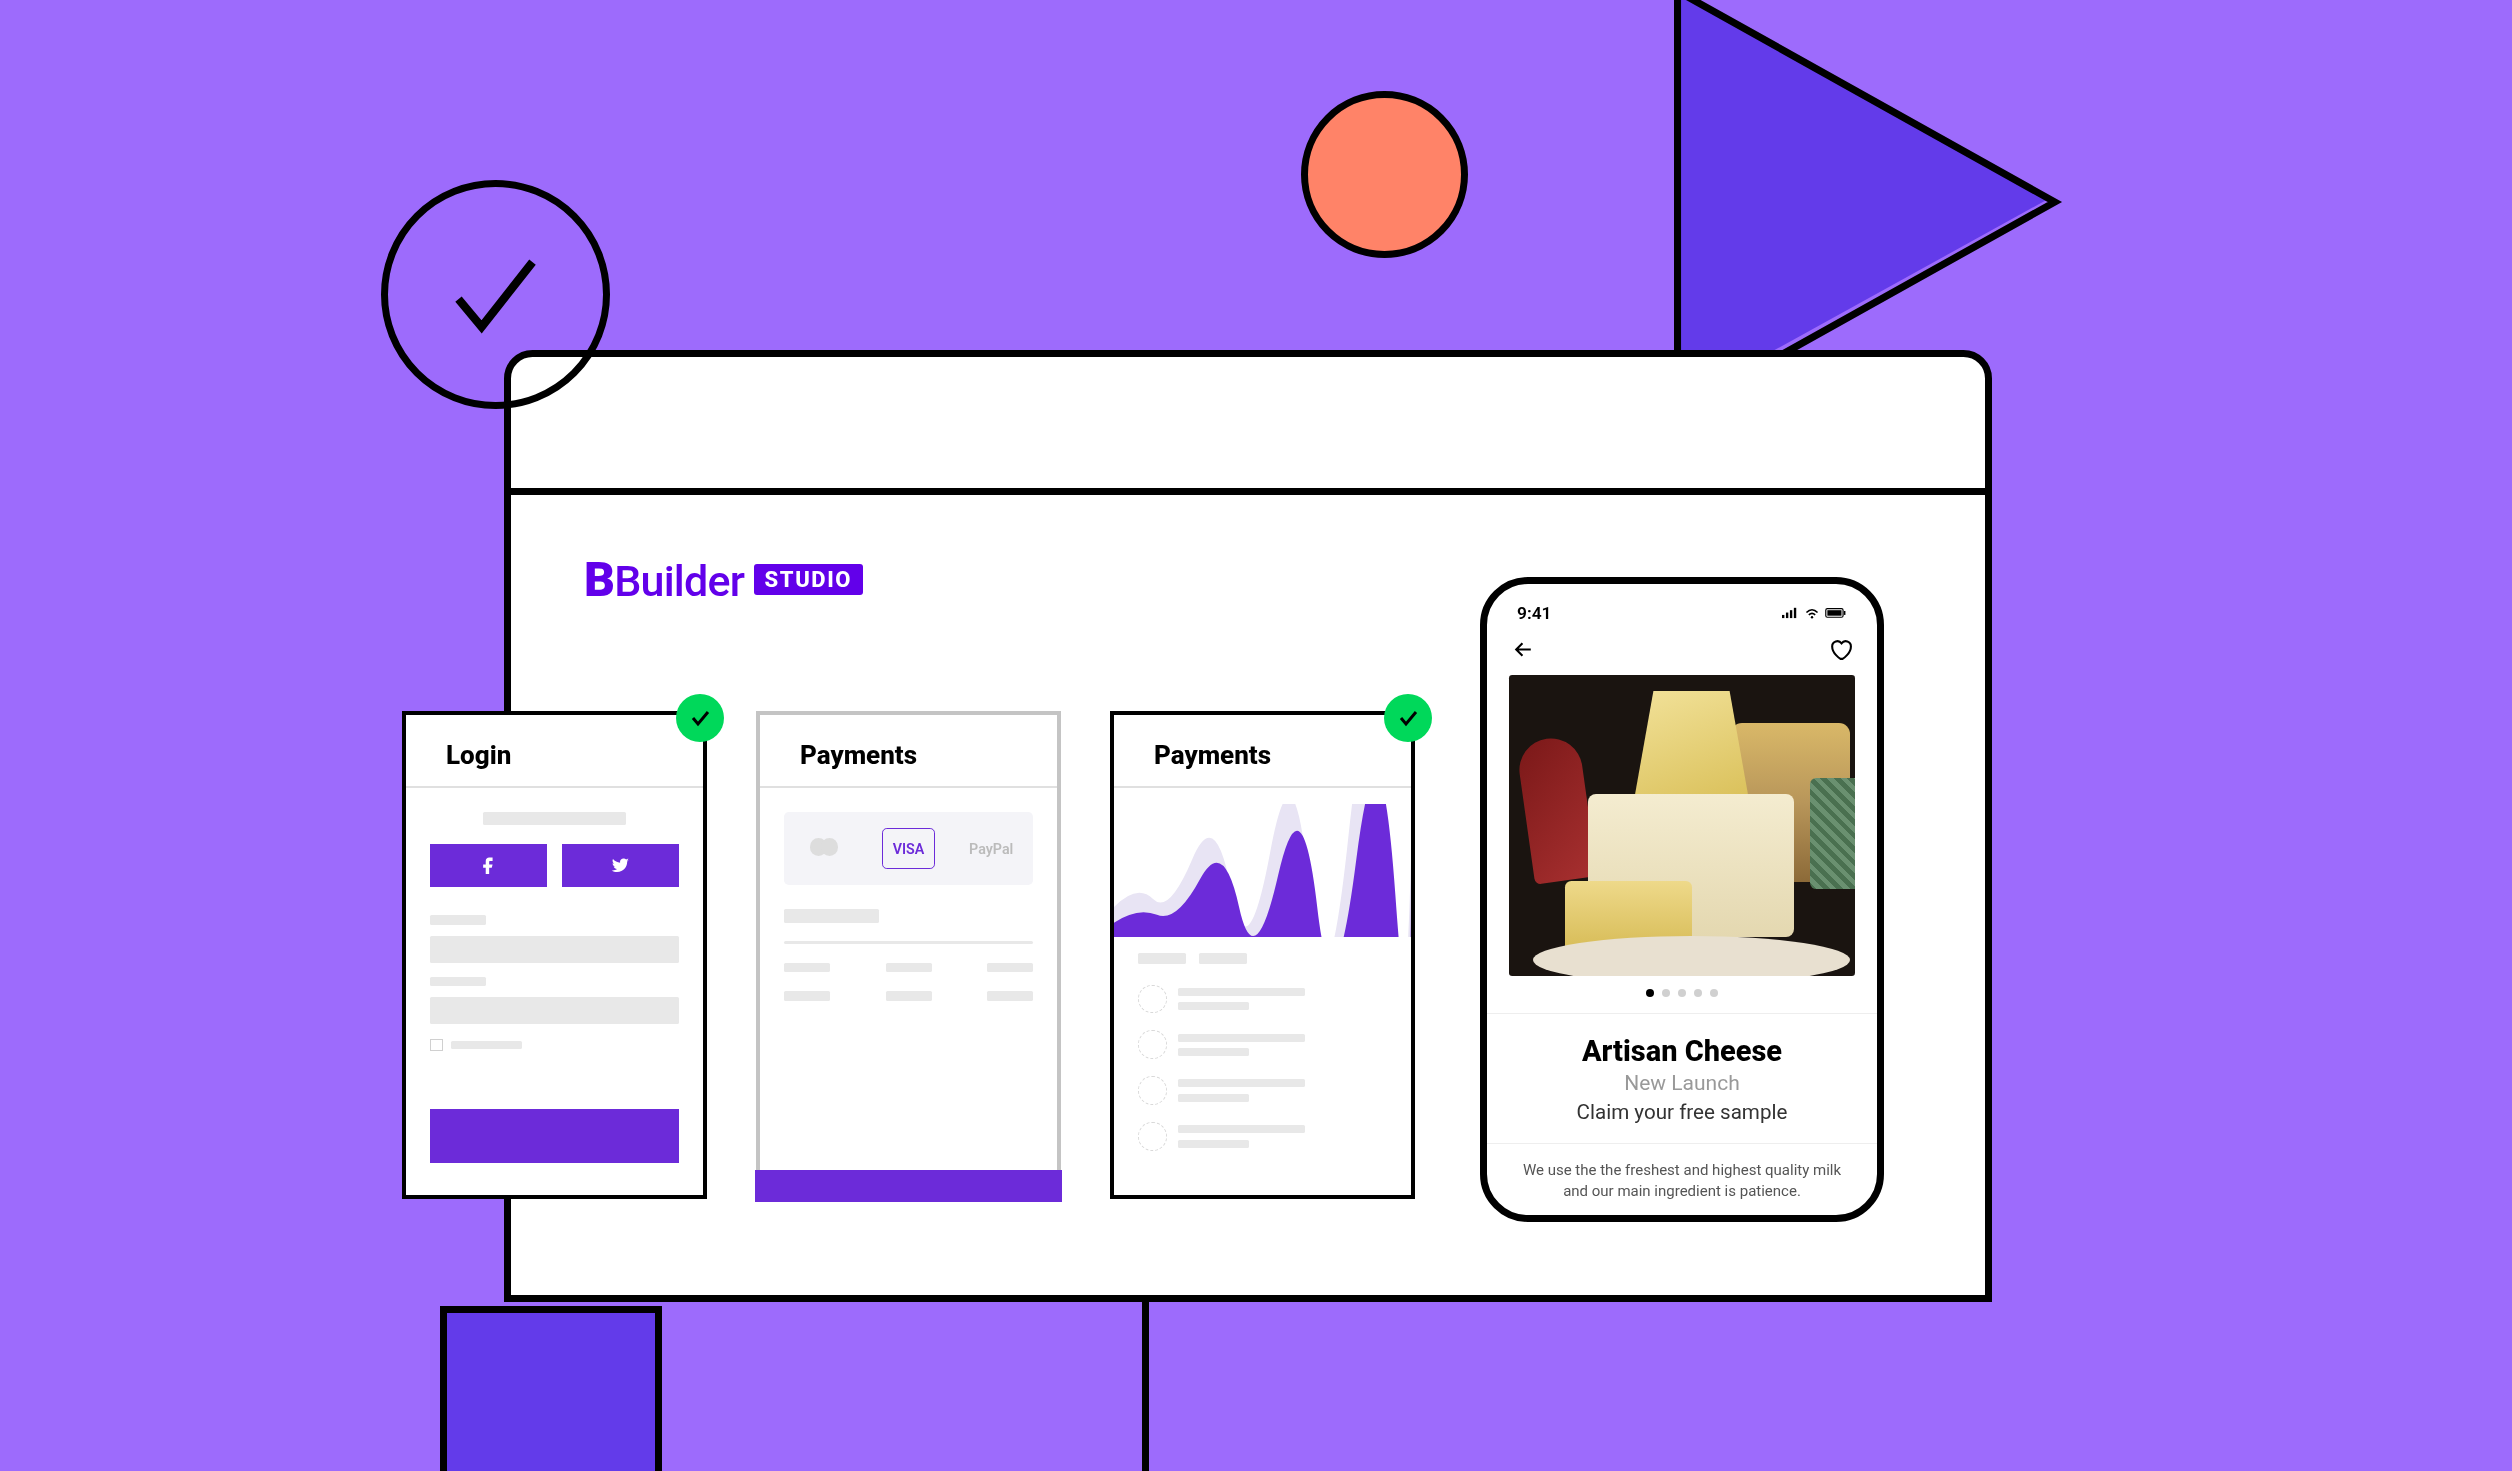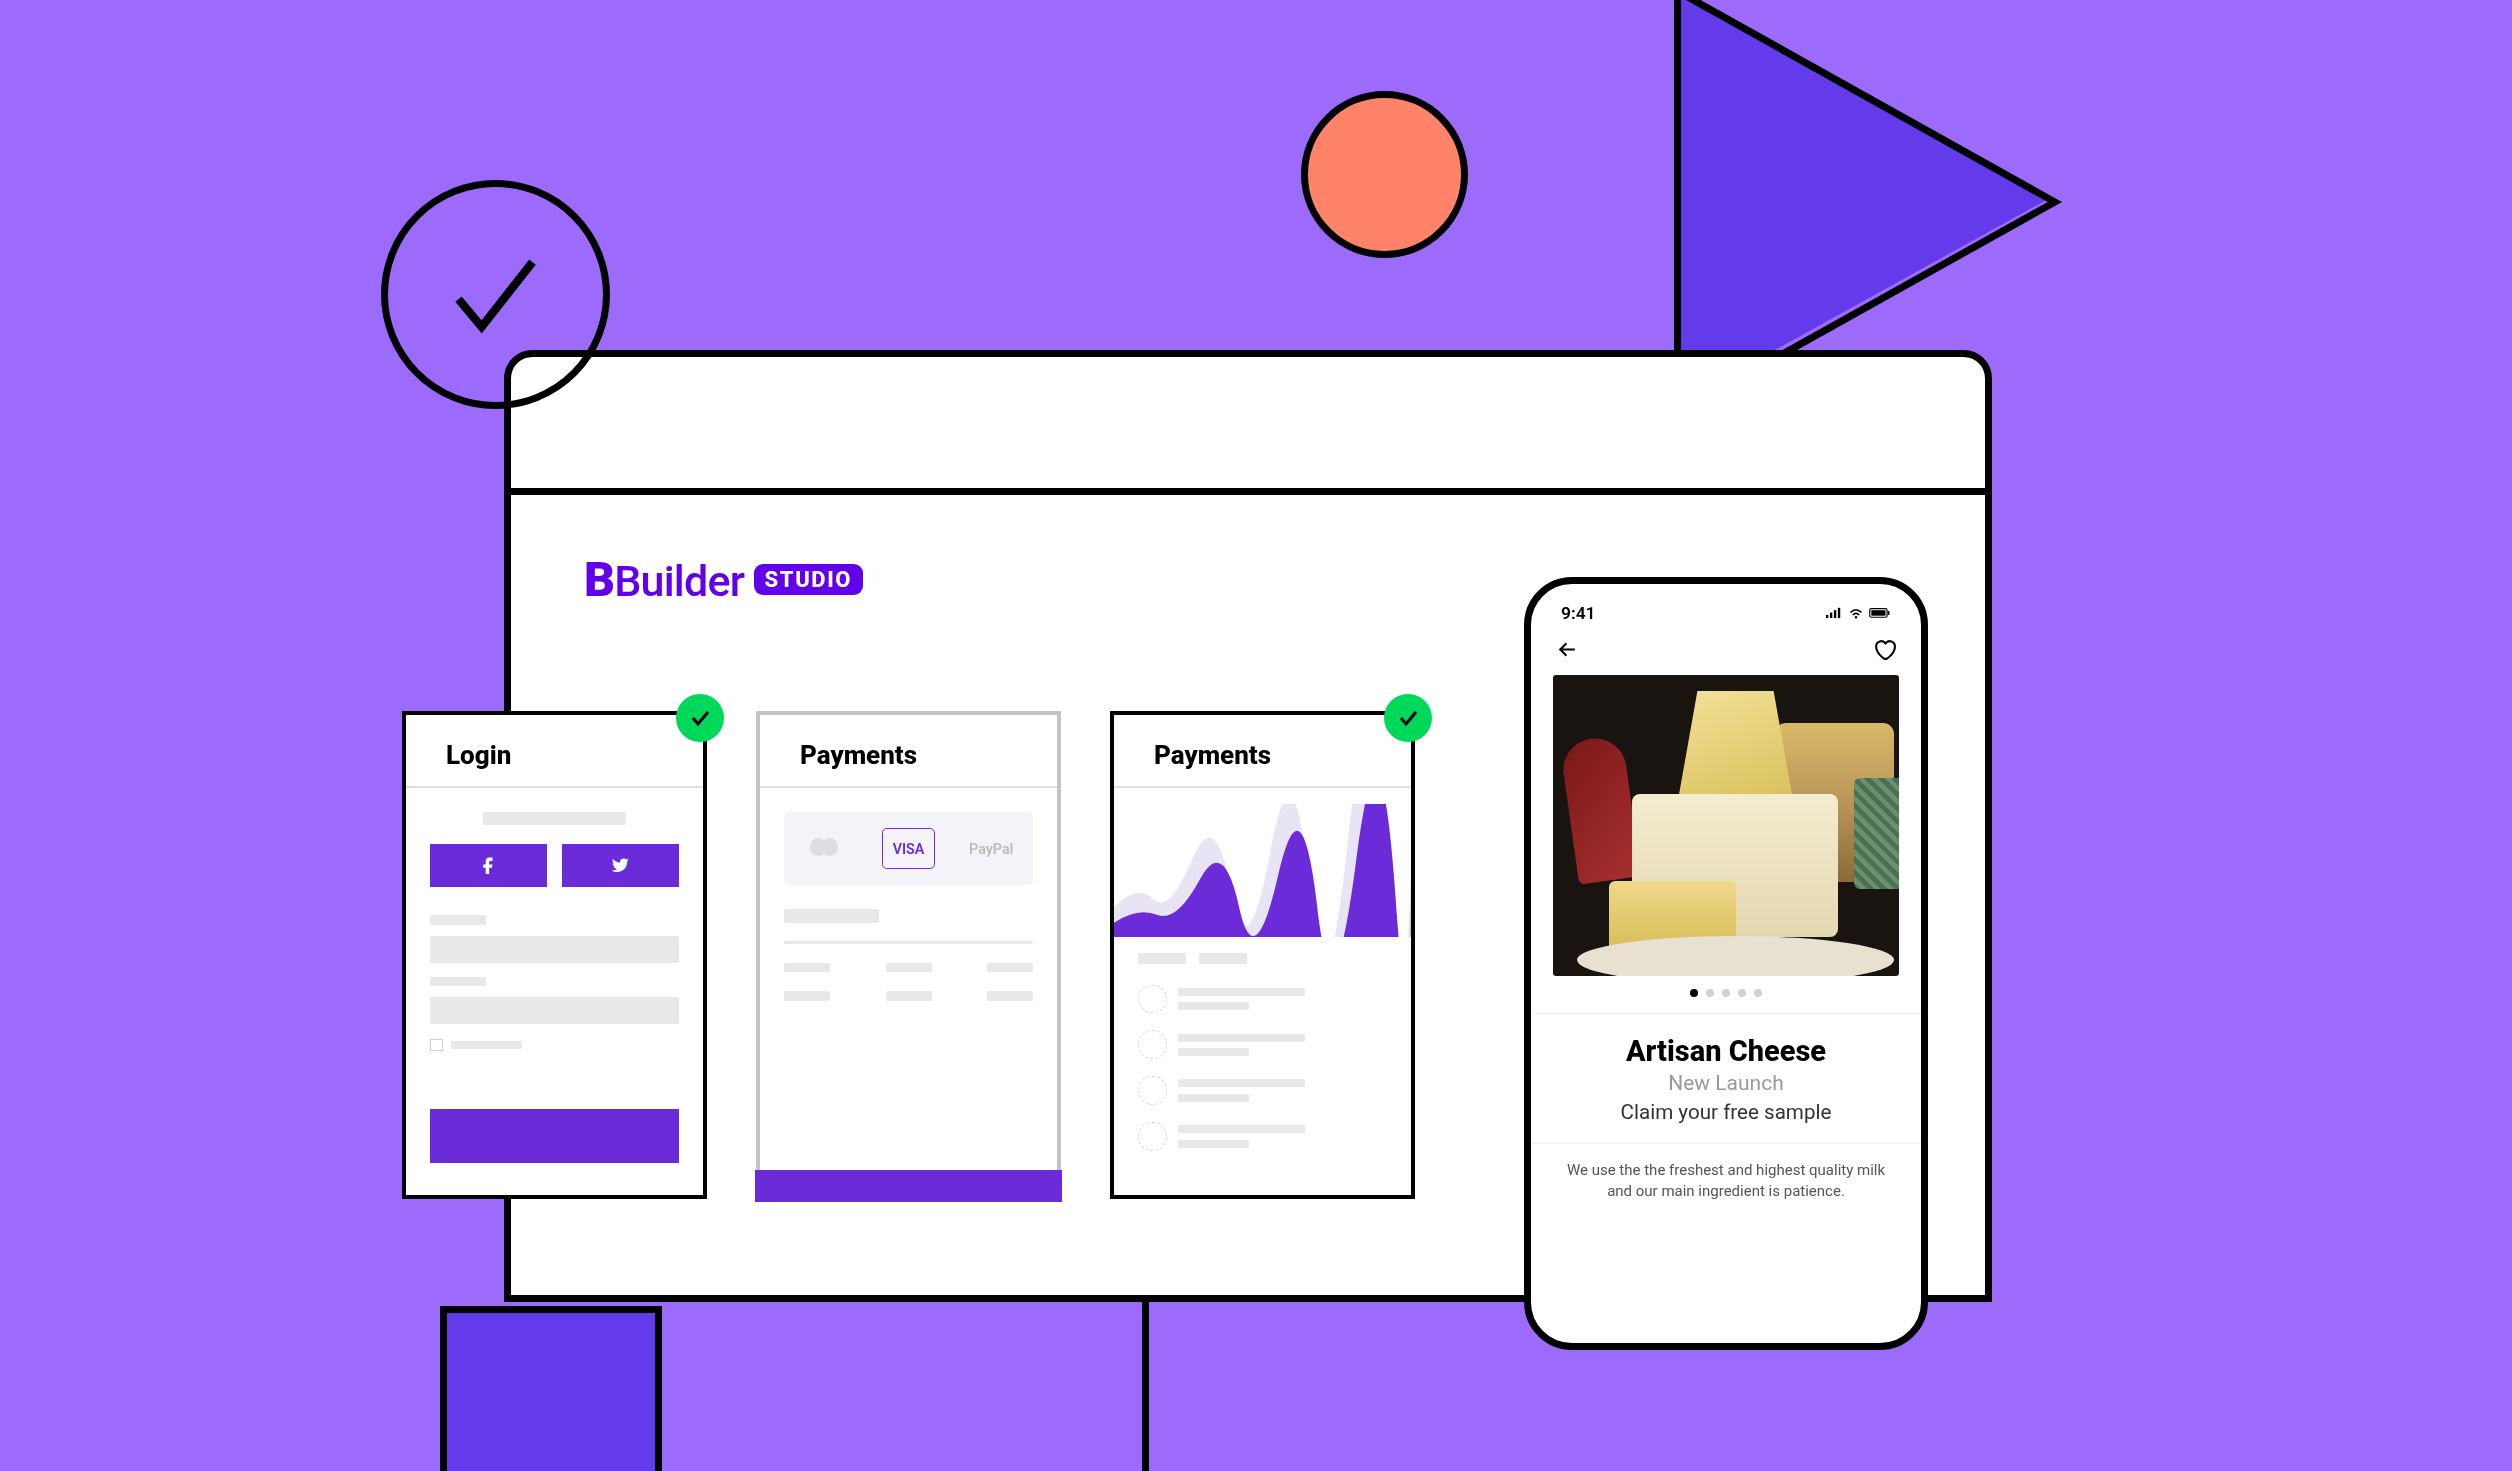--- a/index.html
+++ b/index.html
@@ -75,21 +75,21 @@
   height: 138px;
   border-bottom: 7.1px solid #000;
 }
 .logo {
   position: absolute;
   left: 73px; top: 194px;
   display: flex; align-items: center; gap: 9.5px;
 }
 .logo-text { font-size: 43px; font-weight: 500; color: #6200ea; letter-spacing: -0.8px; }
 .logo-b { font-weight: 900; font-size: 48px; }
-.logo-badge { background: #6200ea; color: #fff; padding: 3.2px 11px; border-radius: 9px; font-size: 22px; font-weight: 800; letter-spacing: 1.6px; }
+.logo-badge { background: #6200ea; color: #fff; padding: 3.2px 11px; border-radius: 3px; font-size: 22px; font-weight: 800; letter-spacing: 1.6px; }
 .cards-row {
   position: absolute;
   left: -109px; top: 354px;
   display: flex; gap: 49px;
 }
 .card {
   width: 305px; height: 488px;
   background: #fff;
   border: 4.8px solid #000;
   position: relative;
@@ -122,27 +122,26 @@
 .pay-row { display: flex; justify-content: space-between; margin-top: 19px; }
 .dash-body { padding: 0; position: relative; }
 .dash-chart { height: 133px; position: relative; overflow: hidden; margin-top: 16px; }
 .dash-list { padding: 16px 24px; }
 .dash-item { display: flex; align-items: center; gap: 11px; margin-bottom: 17.4px; }
 .dash-dot { width: 28.5px; height: 28.5px; border: 1.6px dashed #d8d8d8; border-radius: 50%; }
 .dash-lines { flex: 1; display: flex; flex-direction: column; gap: 6.3px; }
 .phone {
   position: absolute;
   left: 969px; top: 220px;
-  width: 404px; height: 773px;
+  width: 404px; height: 645px;
   background: #fff;
   border: 7.1px solid #000;
   border-radius: 48px;
   z-index: 6;
   overflow: hidden;
-  margin-left: 44px;
 }
 .statusbar { display: flex; justify-content: space-between; align-items: center; padding: 19px 30px 6.3px; font-size: 17.4px; font-weight: 600; }
 .sbar-icons { display: flex; gap: 4.8px; align-items: center; }
 .phone-nav { display: flex; justify-content: space-between; padding: 8px 24px 12.7px; }
 .phone-nav svg { width: 25px; height: 25px; }
 .phone-img {
   margin: 0 22px;
   background: #1a1410;
   border-radius: 3.2px;
   height: 301px;

